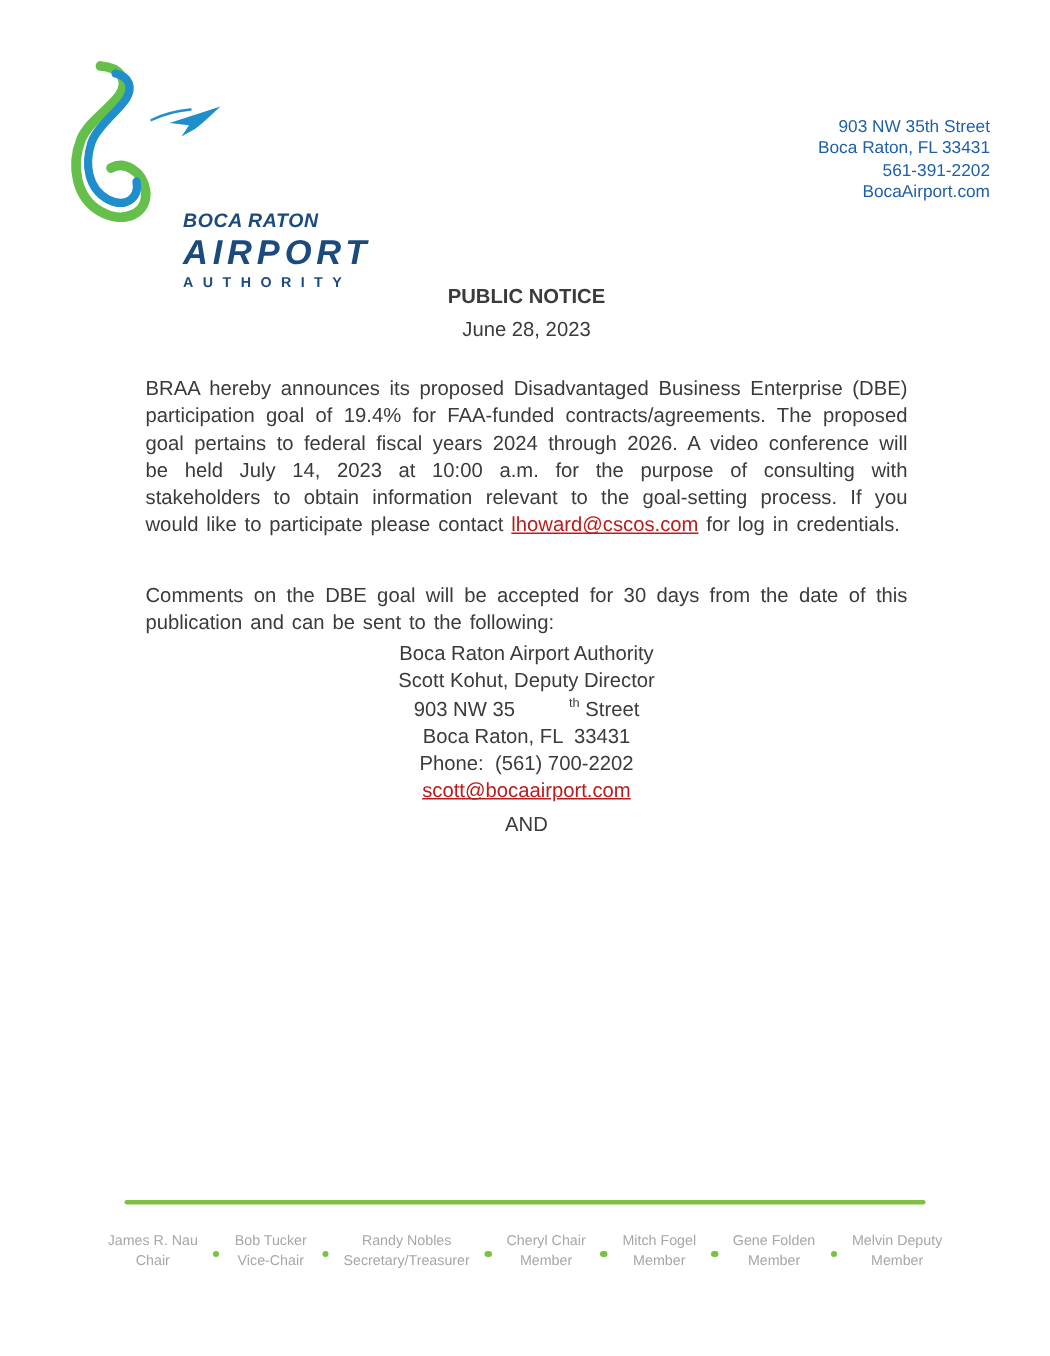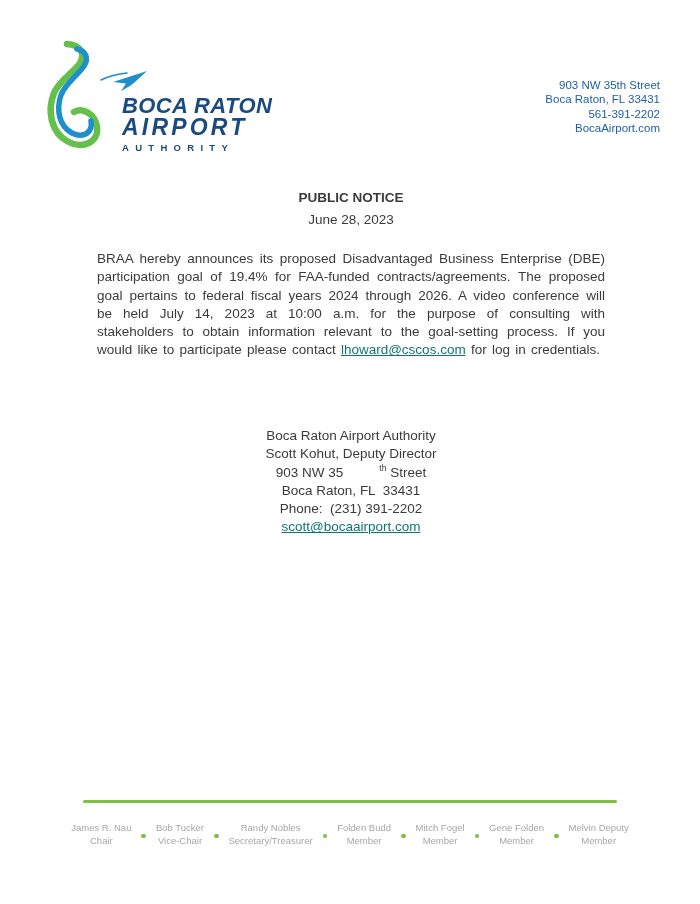--- a/index.html
+++ b/index.html
@@ -14,22 +14,22 @@
     overflow: hidden;
   }
 
   
   .logo-mark { position: absolute; left: 43px; top: 40px; }
   .logo-text {
     position: absolute; left: 122px; top: 97px;
     color: #1b4b7e;
   }
   .logo-line1 {
-    font-size: 22px; font-weight: bold; font-style: italic;
-    letter-spacing: 0.4px; line-height: 18px; white-space: nowrap;
+    font-size: 13px; font-weight: bold; font-style: italic;
+    letter-spacing: 0.4px; line-height: 18px; white-space: nowrap; margin-top: 41px;
   }
   .logo-line2 {
     font-size: 23px; font-weight: bold; font-style: italic;
     letter-spacing: 3.2px; line-height: 24px; white-space: nowrap;
   }
   .logo-line3 {
     font-size: 9.5px; font-weight: bold;
     letter-spacing: 6.3px; line-height: 12px; margin-top: 3px; white-space: nowrap;
   }
   .header-contact {
@@ -46,21 +46,21 @@
   .doc-date  { top: 212px; text-align: center; font-size: 13.5px; line-height: 16px; }
   .para { font-size: 13.5px; line-height: 18.3px; text-align: justify; word-spacing: 1.5px; }
   .p1 { top: 250px; }
   .p2 { top: 388px; }
   .center-block { text-align: center; font-size: 13.5px; line-height: 18.3px; }
   .center-block > div { white-space: pre; }
   .contact1 { top: 427px; }
   .and-sep { top: 541px; text-align: center; font-size: 13.5px; line-height: 18.3px; }
   .contact2 { top: 571px; }
   sup.ord { font-size: 8.5px; vertical-align: super; line-height: 0; margin-left: 36px; }
-  a.doc-link { color: #0f766e; text-decoration: underline; }
+  a.doc-link { color: #b91c1c; text-decoration: underline; }
 
   
   .footer-rule {
     position: absolute; left: 83px; top: 800px;
     width: 534px; height: 3px;
     background: #7cc142; border-radius: 2px;
   }
   .footer-members {
     position: absolute; top: 822px; left: 30px; right: 30px;
     display: flex; justify-content: center; align-items: center;
@@ -100,30 +100,32 @@
     <div>561-391-2202</div>
     <div>BocaAirport.com</div>
   </div>
 
   <div class="main">
     <div class="doc-title">PUBLIC NOTICE</div>
     <div class="doc-date">June 28, 2023</div>
 
     <p class="para p1"><span>BRAA hereby announces its proposed Disadvantaged Business Enterprise (DBE) participation goal of 19.4% for FAA-funded contracts/agreements. The proposed goal pertains to federal fiscal years 2024 through 2026. A video conference will be held July 14, 2023 at 10:00 a.m. for the purpose of consulting with stakeholders to obtain information relevant to the goal-setting process. If you would like to participate please contact </span><a class="doc-link" href="#">lhoward@cscos.com</a><span> for log in credentials.</span></p>
 
+    <p class="para p2">Comments on the DBE goal will be accepted for 30 days from the date of this publication and can be sent to the following:</p>
 
     <div class="center-block contact1">
       <div>Boca Raton Airport Authority</div>
       <div>Scott Kohut, Deputy Director</div>
       <div><span>903 NW 35</span><sup class="ord">th</sup><span> Street</span></div>
       <div>Boca Raton, FL  33431</div>
-      <div>Phone:  (231) 391-2202</div>
+      <div>Phone:  (561) 700-2202</div>
       <div><a class="doc-link" href="#">scott@bocaairport.com</a></div>
     </div>
 
+    <div class="and-sep">AND</div>
 
   </div>
 
   <div class="footer-rule"></div>
   <div class="footer-members">
     <div class="member">
       <div>James R. Nau</div>
       <div>Chair</div>
     </div>
     <span class="dot"></span>
@@ -131,21 +133,21 @@
       <div>Bob Tucker</div>
       <div>Vice-Chair</div>
     </div>
     <span class="dot"></span>
     <div class="member">
       <div>Randy Nobles</div>
       <div>Secretary/Treasurer</div>
     </div>
     <span class="dot"></span>
     <div class="member">
-      <div>Folden Budd</div>
+      <div>Cheryl Chair</div>
       <div>Member</div>
     </div>
     <span class="dot"></span>
     <div class="member">
       <div>Mitch Fogel</div>
       <div>Member</div>
     </div>
     <span class="dot"></span>
     <div class="member">
       <div>Gene Folden</div>

